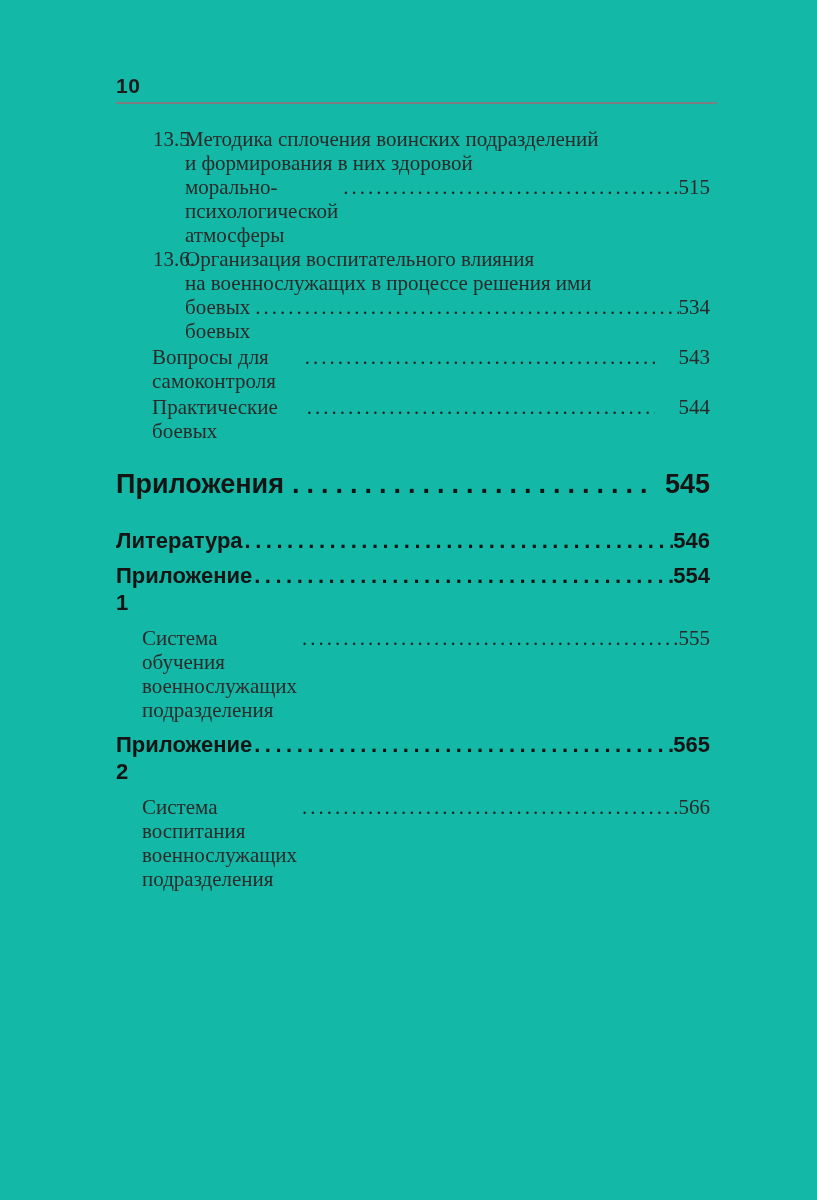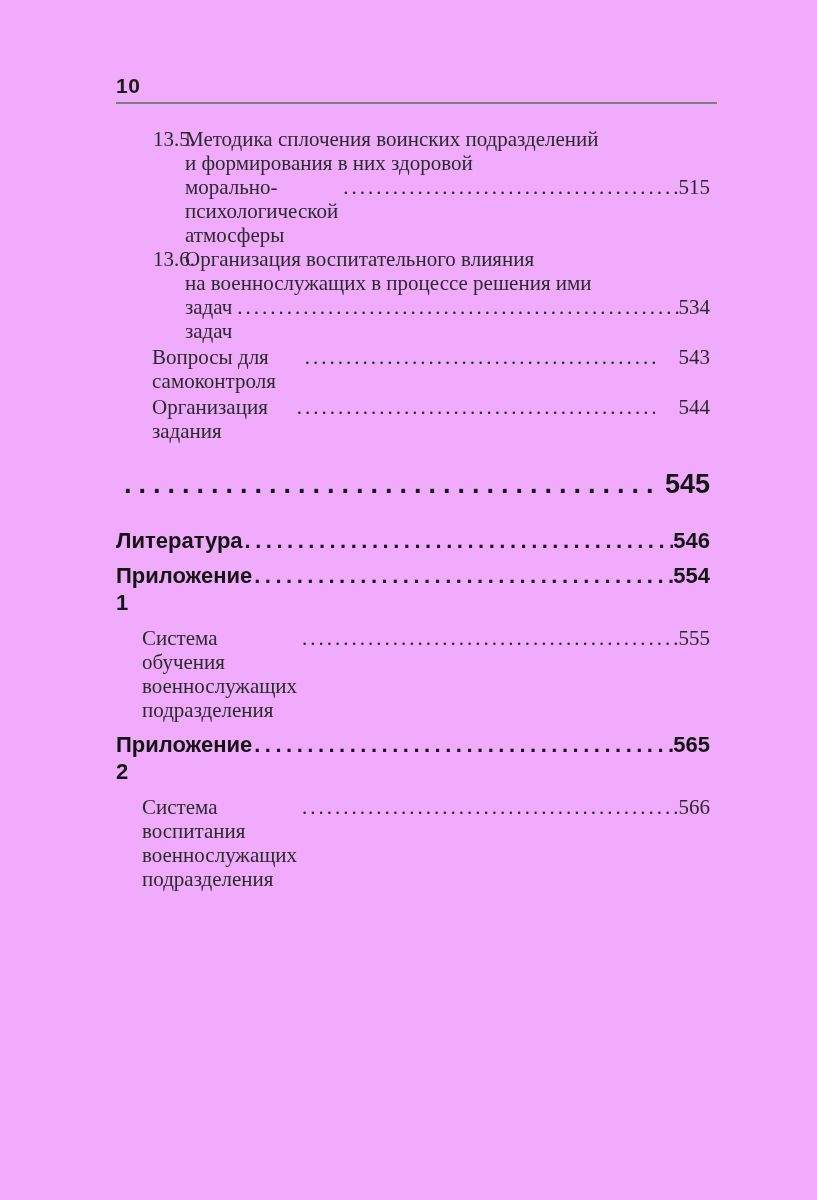--- a/index.html
+++ b/index.html
@@ -9,21 +9,21 @@
     height: 1200px;
     background: #ffffff;
     position: relative;
     overflow: hidden;
   }
   .page {
     box-sizing: border-box;
     width: 817px;
     height: 1200px;
     padding: 76px 107px 0 116px;
-    background: #f0abfc;
+    background: #14b8a6;
   }
   
   .folio {
     font-family: "Liberation Sans", "DejaVu Sans", sans-serif;
     font-weight: 700;
     font-size: 21px;
     line-height: 19px;
     color: #1c1c1c;
     letter-spacing: 0.5px;
   }
@@ -112,39 +112,40 @@
         <span class="pg">515</span>
       </div>
     </div>
 
     <div class="entry serif">
       <div class="line first">
         <span class="num">13.6.</span><span>Организация воспитательного влияния</span>
       </div>
       <div class="line">на военнослужащих в процессе решения ими</div>
       <div class="line row-flex">
-        <span>задач задач</span>
+        <span>боевых боевых</span>
         <span class="dots">......................................................................................................................................................</span>
         <span class="pg">534</span>
       </div>
     </div>
 
     <div class="serif plain row-flex">
       <span>Вопросы для самоконтроля</span>
       <span class="dots">......................................................................................................................................................</span>
       <span class="pg">543</span>
     </div>
 
     <div class="serif plain row-flex">
-      <span>Организация задания</span>
+      <span>Практические боевых</span>
       <span class="dots">......................................................................................................................................................</span>
       <span class="pg">544</span>
     </div>
 
     <div class="sans-bold head-large row-flex">
+      <span>Приложения</span>
       <span class="dots">......................................................................................................................................................</span>
       <span class="pg">545</span>
     </div>
 
     <div class="sans-bold head row-flex mt17">
       <span>Литература</span>
       <span class="dots">......................................................................................................................................................</span>
       <span class="pg">546</span>
     </div>
 

